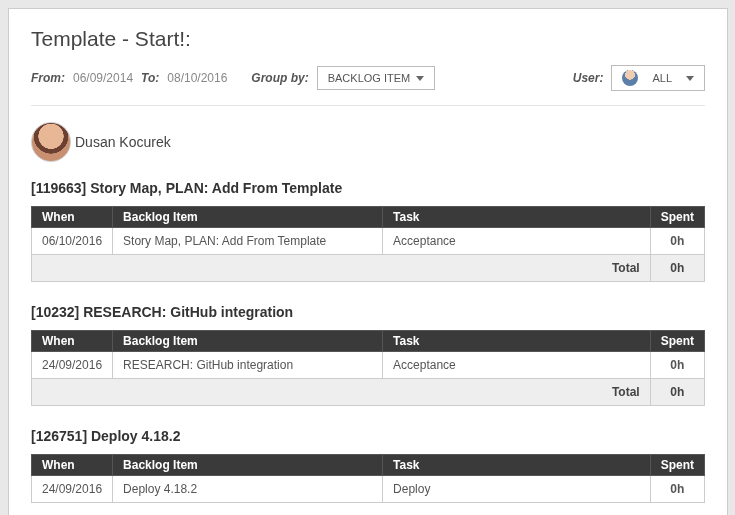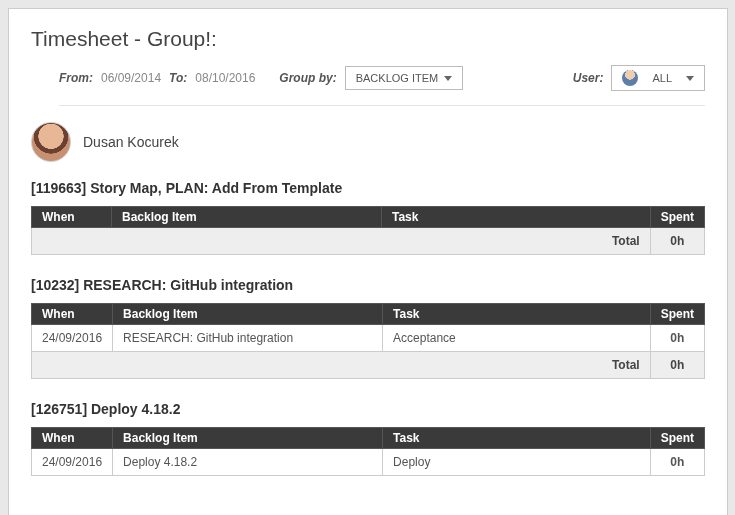--- a/index.html
+++ b/index.html
@@ -24,21 +24,20 @@
     margin-bottom: 14px;
   }
   .filter-row {
     display: flex;
     align-items: center;
     gap: 8px;
     border-bottom: 1px solid #e5e5e5;
     padding-bottom: 14px;
     margin-bottom: 16px;
     font-size: 12px;
-    margin-left: 28px;
   }
   .filter-row .lbl {
     color: #555;
     font-style: italic;
     font-weight: 600;
   }
   .filter-row .val {
     color: #888;
   }
   .spacer { flex: 1; }
@@ -70,21 +69,21 @@
     gap: 14px;
     cursor: pointer;
   }
   .avatar-sm {
     width: 16px; height: 16px; border-radius: 50%;
     background: radial-gradient(circle at 50% 30%, #f0cdb0 35%, #5b7fa8 36%);
   }
   .user-row {
     display: flex;
     align-items: center;
-    gap: 12px;
+    gap: 4px;
     margin-bottom: 18px;
   }
   .avatar-lg {
     width: 40px; height: 40px; border-radius: 50%;
     background: radial-gradient(circle at 50% 35%, #e8b896 40%, #6b4030 41%, #6b4030 55%, #c89070 56%);
     border: 1px solid #ccc;
   }
   .username {
     font-size: 14px;
     color: #444;
@@ -125,21 +124,21 @@
     font-weight: 600;
     color: #444;
   }
   tr.total-row td.total-label { text-align: right; padding-left: 15px; }
   tr.total-row td.cell-spent { text-align: center; }
 </style>
 </head>
 <body>
 
 <div class="panel">
-  <h1 class="title">Timesheet - Group!:</h1>
+  <h1 class="title">Template - Start!:</h1>
 
   <div class="filter-row">
     <span class="lbl">From:</span>
     <span class="val">06/09/2014</span>
     <span class="lbl">To:</span>
     <span class="val">08/10/2016</span>
     <span style="width:8px"></span>
     <span class="lbl">Group by:</span>
     <span class="dropdown-btn">
       <span>BACKLOG ITEM</span>
@@ -164,20 +163,26 @@
       <table>
         <thead>
           <tr>
             <th>When</th>
             <th class="col-bi">Backlog Item</th>
             <th>Task</th>
             <th>Spent</th>
           </tr>
         </thead>
         <tbody>
+          <tr>
+            <td>06/10/2016</td>
+            <td>Story Map, PLAN: Add From Template</td>
+            <td>Acceptance</td>
+            <td class="cell-spent">0h</td>
+          </tr>
           <tr class="total-row">
             <td colspan="3" class="total-label">Total</td>
             <td class="cell-spent">0h</td>
           </tr>
         </tbody>
       </table>
       <div class="section-title"><span class="item-id">[10232] </span><span>RESEARCH: GitHub integration</span></div>
       <table>
         <thead>
           <tr>

